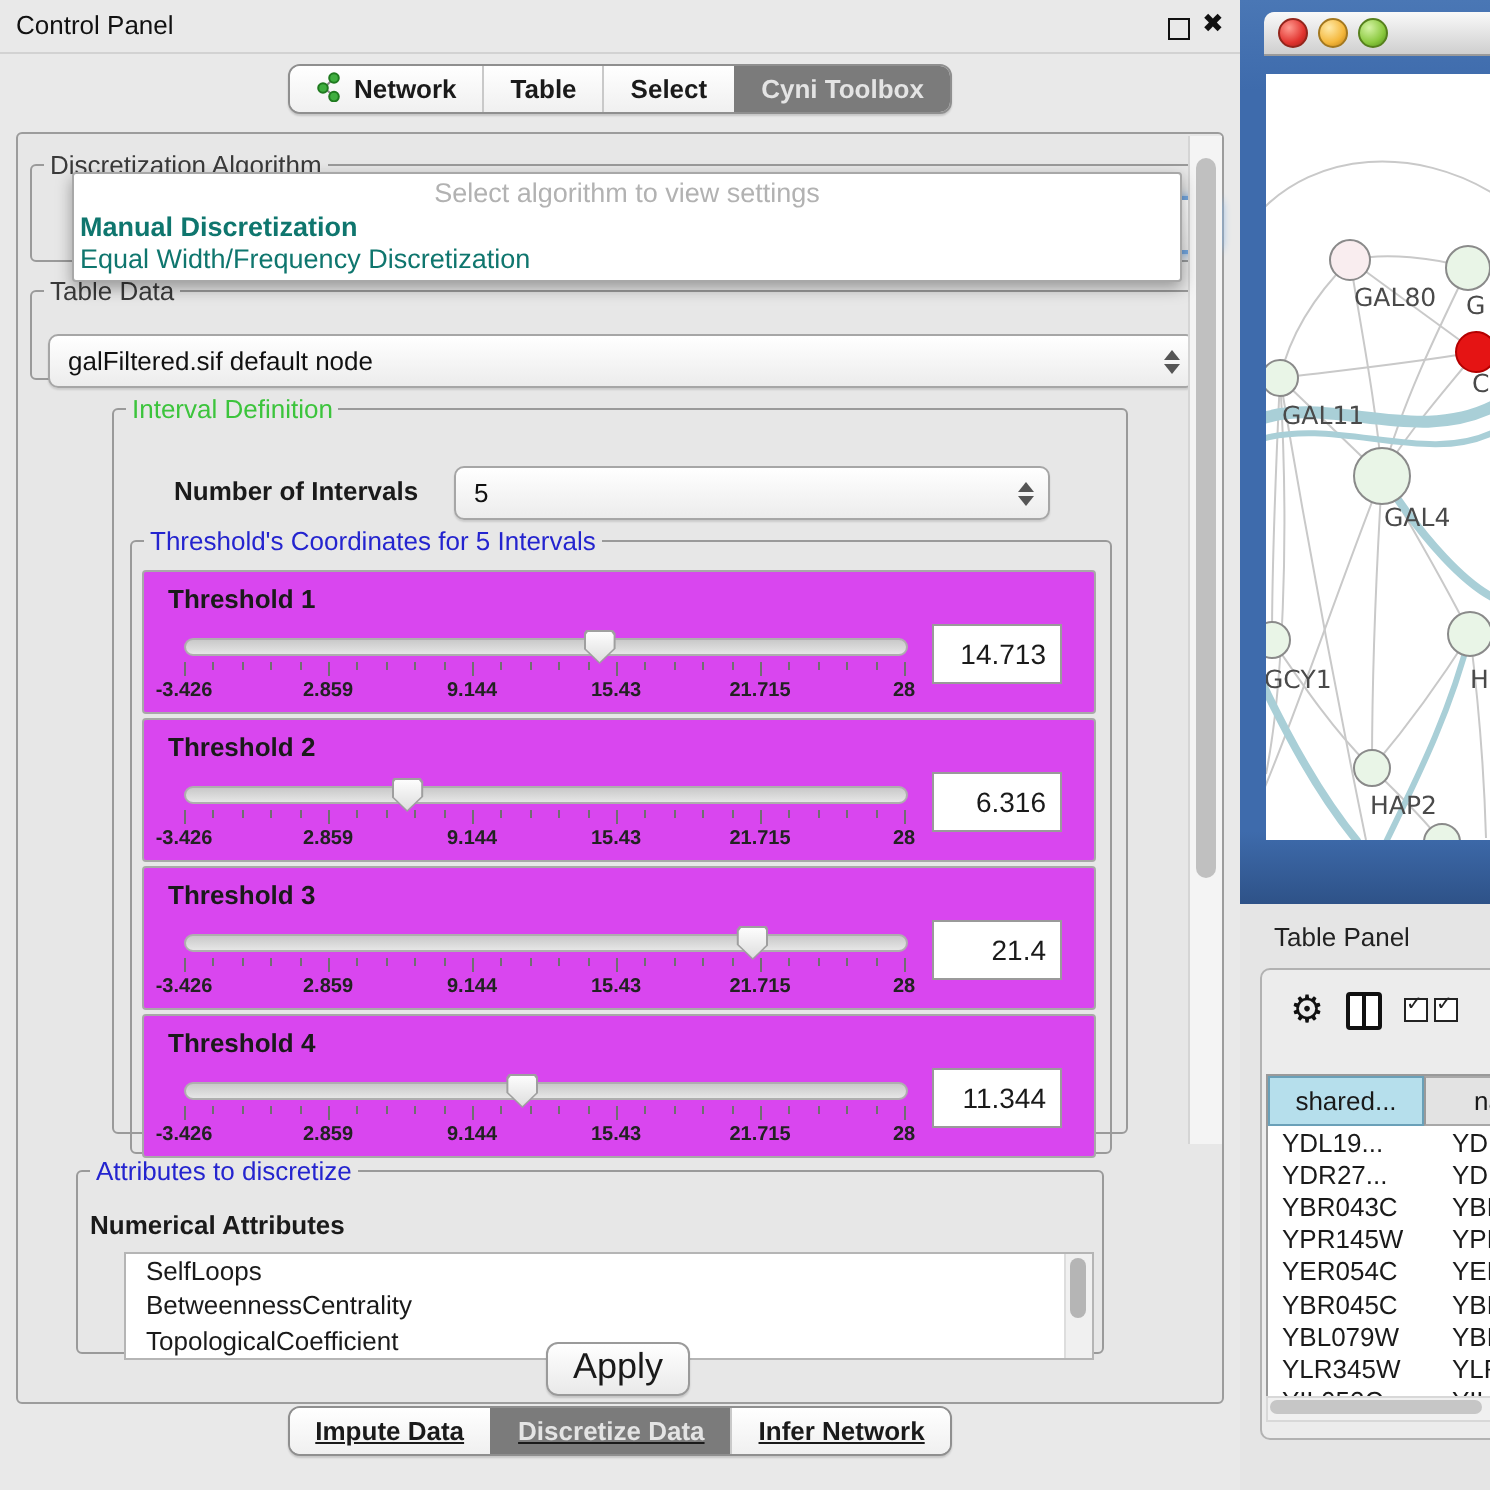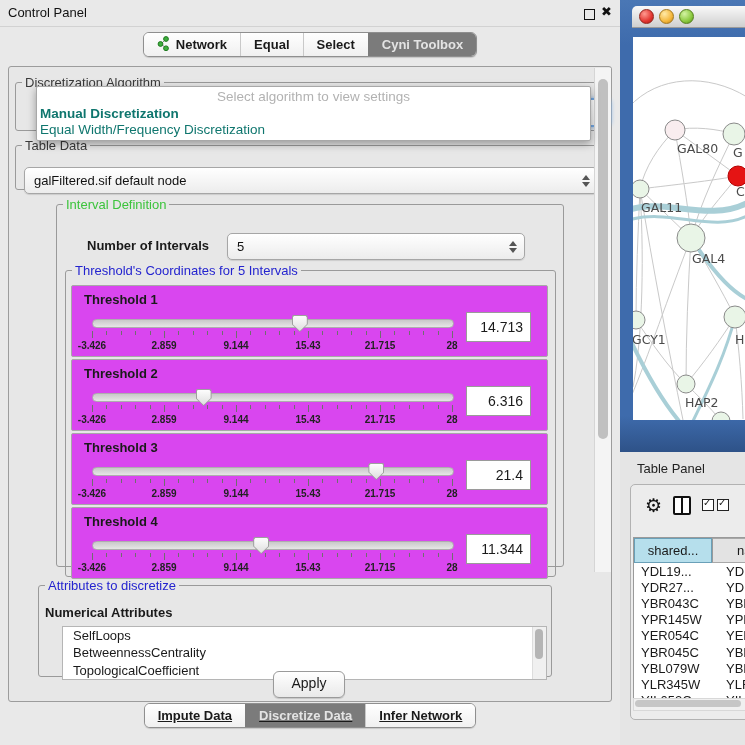--- a/index.html
+++ b/index.html
@@ -87,21 +87,21 @@
              font-size:14px;text-align:right;line-height:28px;padding-right:7px;}
 
   #attr-group{left:27px;top:387px;width:512px;height:97px;}
   #attr-subtitle{left:6px;top:12px;font-weight:bold;}
   #attr-list{left:23px;top:33px;width:483px;height:52px;background:#fff;border:1px solid #b5b5b5;overflow:hidden;}
   .attr-item{padding-left:10px;line-height:17.4px;font-size:13px;white-space:nowrap;}
   #attr-scrollbar{position:absolute;right:0;top:0;width:13px;height:100%;background:#f0f0f0;border-left:1px solid #ddd;}
   #attr-scroll-thumb{position:absolute;left:2px;top:2px;width:8px;height:30px;background:#b5b5b5;border-radius:5px;}
 
   #apply-btn{left:262px;top:480px;width:70px;height:25px;background:linear-gradient(#ffffff,#e9e9e9);
-             border:1px solid #9a9a9a;border-radius:6px;font-size:14px;text-align:center;line-height:23px;
+             border:1px solid #9a9a9a;border-radius:6px;font-size:18px;text-align:center;line-height:23px;
              box-shadow:0 1px 1px rgba(0,0,0,.15);}
 
   #bottom-tabs-row{left:0;top:703px;text-decoration:underline;}
 
   
   #net-window{left:620px;top:0;width:125px;height:452px;
       background:linear-gradient(180deg,#4a77b5 0%,#3e6bac 10%,#3e6bac 92%,#2e5288 100%);}
   #net-titlebar{left:12px;top:6px;width:113px;height:21px;border-radius:5px 0 0 0;
       background:linear-gradient(#f9f9f9,#cfcfcf);display:flex;align-items:center;border-bottom:1px solid #9a9a9a;}
   .tl{width:13px;height:13px;border-radius:50%;margin-left:5px;}
@@ -154,21 +154,21 @@
               <line x1="9" y1="3" x2="4" y2="8" stroke="#888" stroke-width="1"></line>
               <line x1="4" y1="8" x2="9" y2="12" stroke="#888" stroke-width="1"></line>
               <circle cx="9" cy="3" r="2.4" fill="#3fae3f" stroke="#1f7a1f"></circle>
               <circle cx="3.5" cy="8" r="2.4" fill="#3fae3f" stroke="#1f7a1f"></circle>
               <circle cx="9" cy="12.3" r="2.4" fill="#3fae3f" stroke="#1f7a1f"></circle>
             </svg>
           </span>
           <span>Network</span>
         </div>
         <div class="tab">
-            <span>Equal</span>
+            <span>Table</span>
           </div>
         <div class="tab">
             <span>Select</span>
           </div>
         <div class="tab sel">
             <span>Cyni Toolbox</span>
           </div>
       </div>
     </div>
 

